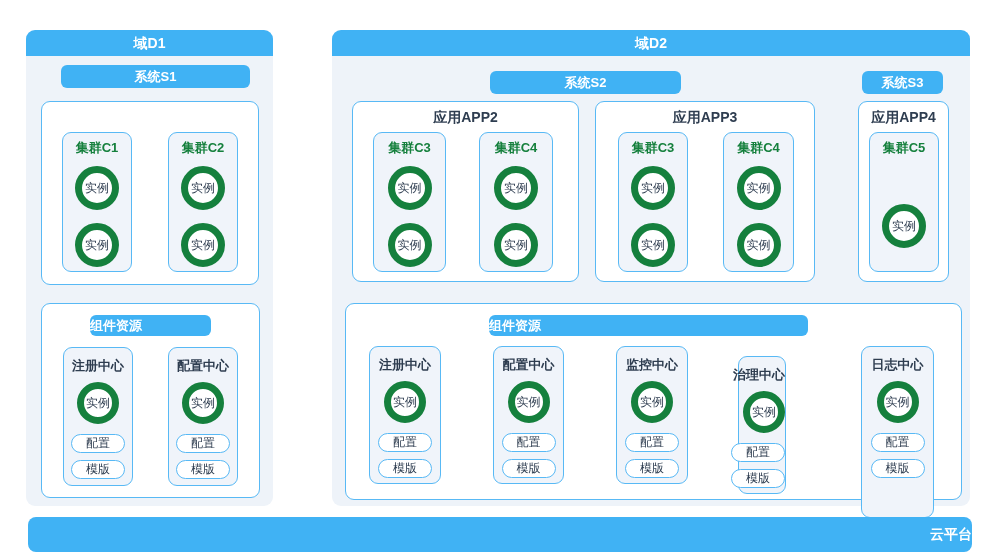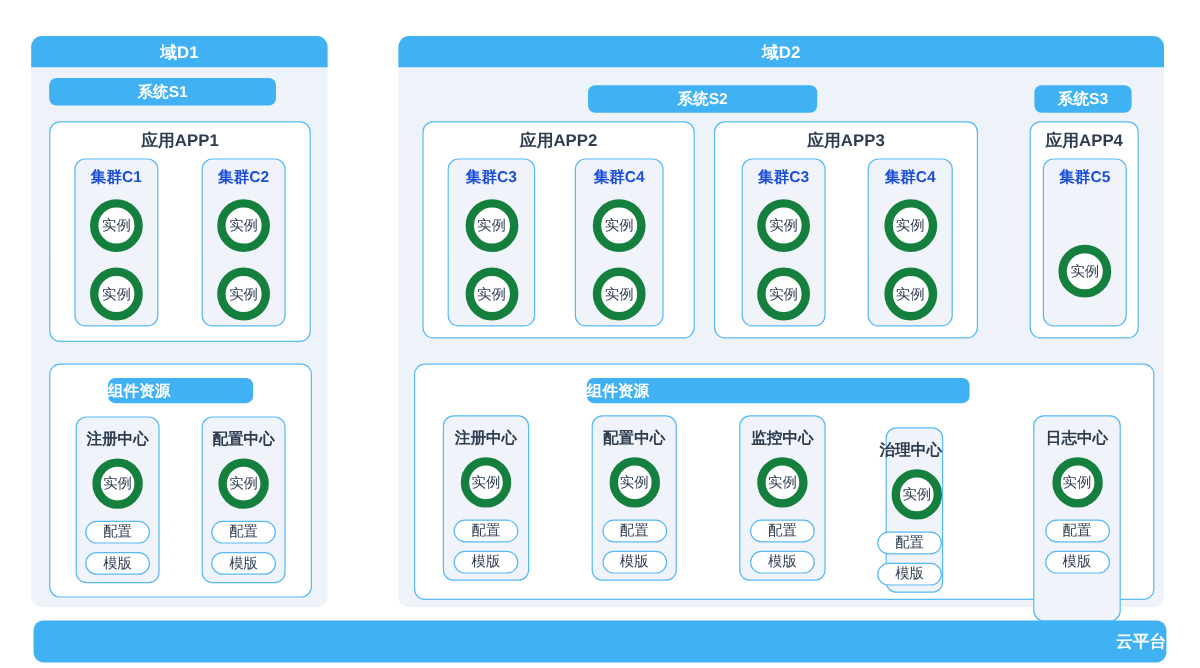--- a/index.html
+++ b/index.html
@@ -24,21 +24,21 @@
     position:absolute;background:#ffffff;border:1px solid #58B9F5;border-radius:9px;
   }
   .app-title{
     margin-top:7px;text-align:center;font-weight:bold;font-size:14px;color:#2E3D50;
   }
   .cluster{
     position:absolute;background:#F0F4FA;border:1px solid #58B9F5;border-radius:9px;
     display:flex;flex-direction:column;align-items:center;box-sizing:border-box;
   }
   .cluster-title{
-    margin:6px 0 9px 0;font-weight:600;font-size:13px;color:#1d4ed8;white-space:nowrap;
+    margin:6px 0 9px 0;font-weight:600;font-size:13px;color:#15803d;white-space:nowrap;
   }
   .instance{
     width:44px;height:44px;border-radius:50%;background:#ffffff;border:7px solid #15803d;
     display:flex;align-items:center;justify-content:center;font-size:12px;color:#2E3D50;
     box-sizing:border-box;flex:none;
   }
   .instance + .instance{margin-top:13px;}
   .instance.solo{margin-top:38px;}
   .comp-box{
     position:absolute;background:#ffffff;border:1px solid #58B9F5;border-radius:9px;
@@ -68,24 +68,23 @@
   }
 </style>
 </head>
 <body>
 
 <div class="canvas">
 
   <section class="domain" style="left:26px;top:17px;width:247px;height:476px;">
     <div class="domain-header">域D1</div>
 
-    <div class="sys-pill" style="left:15px;top:35px;width:189px;height:23px;line-height:23px;">系统S1</div>
+    <div class="sys-pill" style="left:35px;top:35px;width:189px;height:23px;line-height:23px;">系统S1</div>
 
     <div class="app-box" style="left:15px;top:71px;width:216px;height:182px;">
-      <div class="app-title">应用APP1</div>
 
       <div class="cluster" style="left:20px;top:30px;width:70px;height:140px;">
         <div class="cluster-title">集群C1</div>
         <div class="instance">实例</div>
         <div class="instance">实例</div>
       </div>
 
       <div class="cluster" style="left:126px;top:30px;width:70px;height:140px;">
         <div class="cluster-title">集群C2</div>
         <div class="instance">实例</div>

